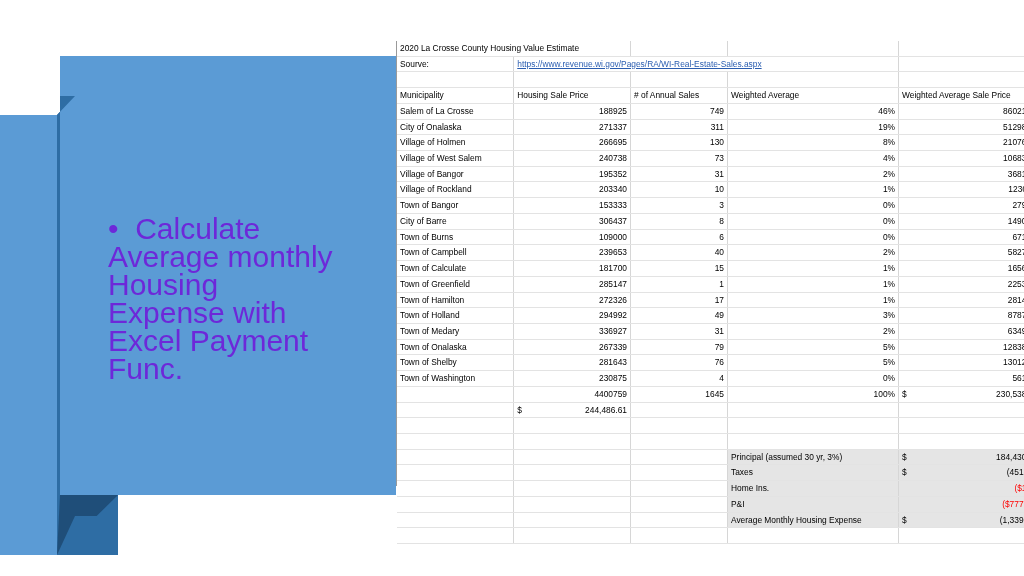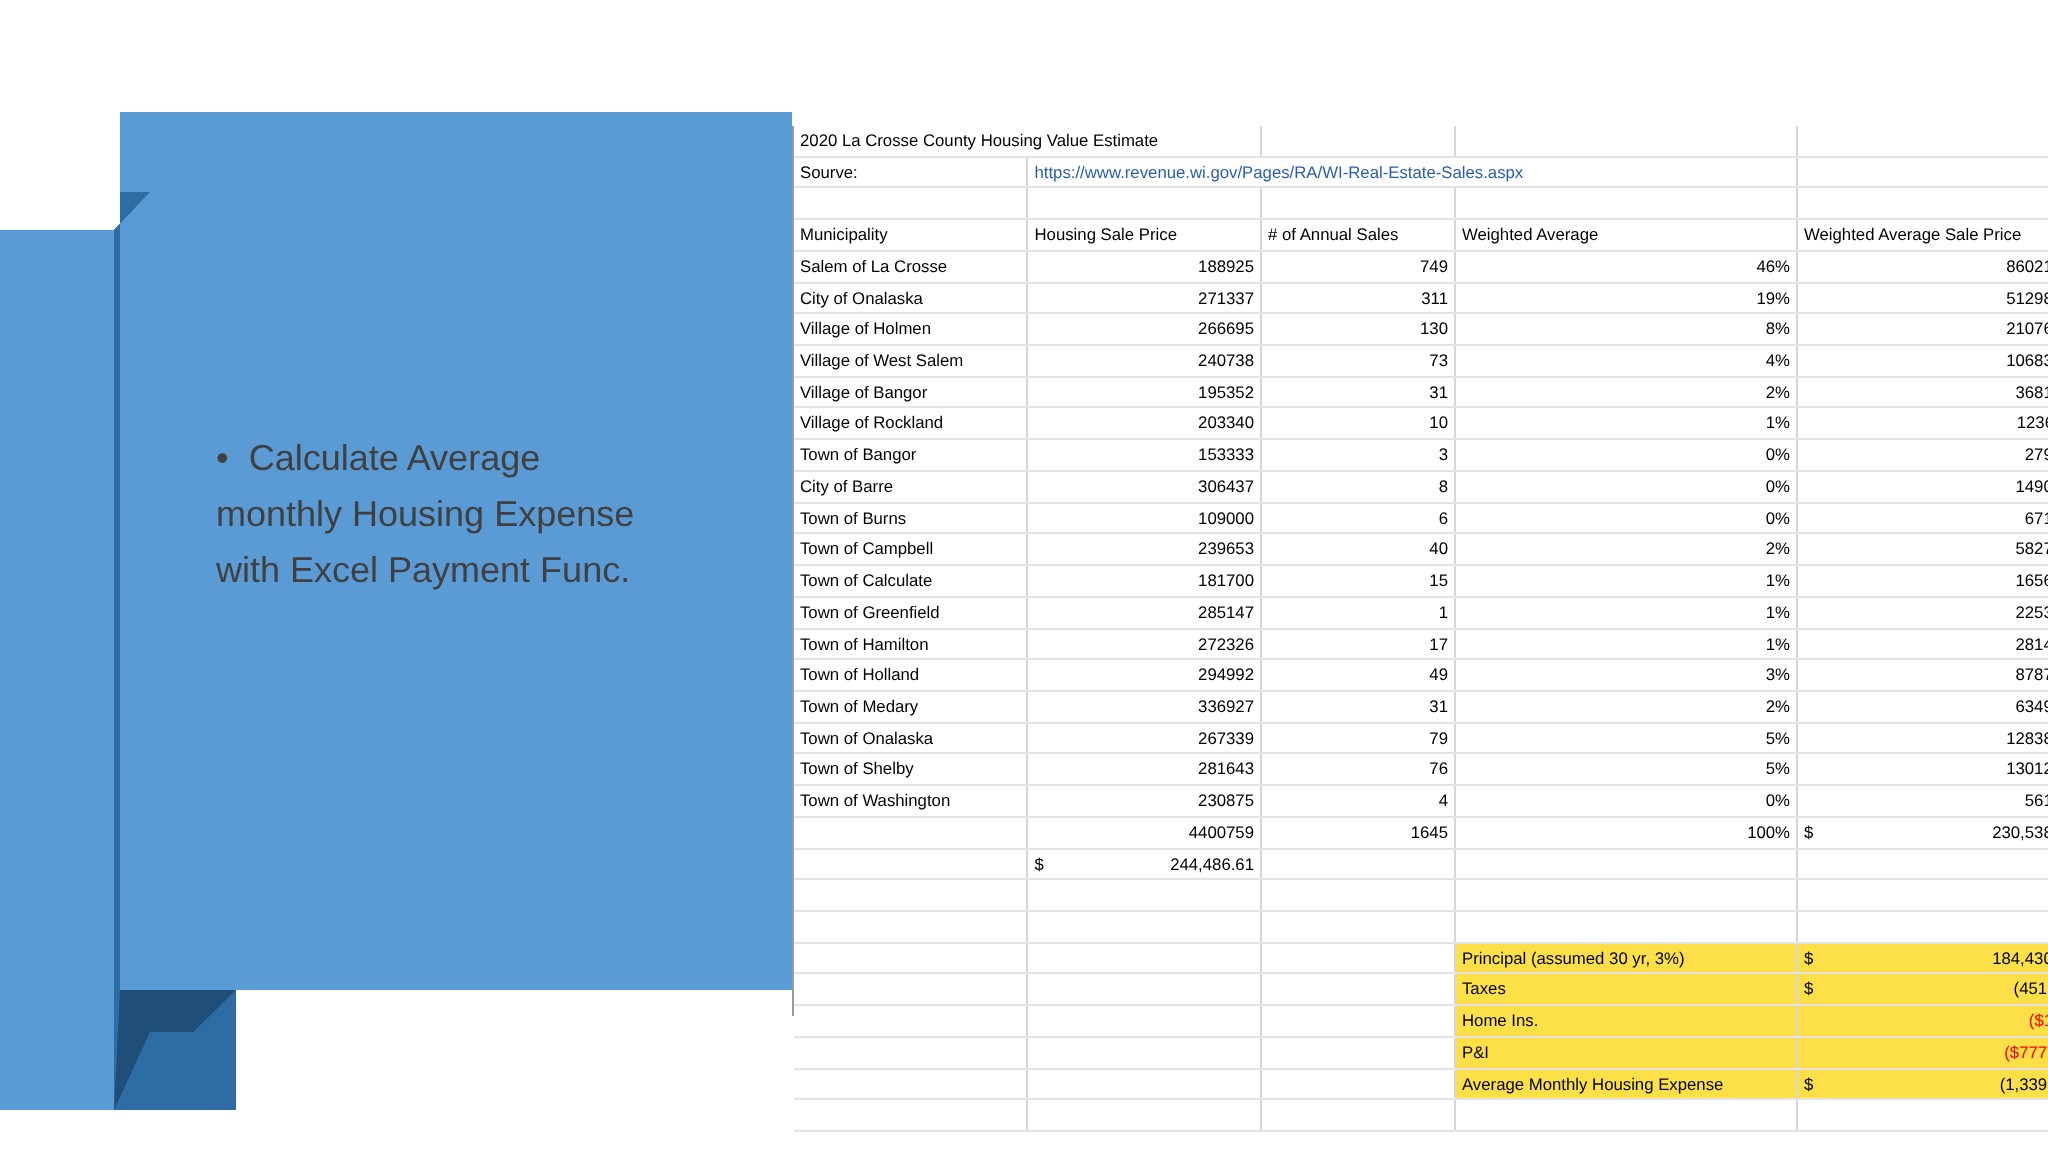--- a/index.html
+++ b/index.html
@@ -7,21 +7,21 @@
     width:1024px;height:576px;position:relative;overflow:hidden;
     background:#ffffff;
     font-family:"Liberation Sans", sans-serif;
   }
 
   
   #slide-shape{position:absolute;left:0;top:0;width:400px;height:576px;}
 
   
   #excel{
-    position:absolute;left:396px;top:63px;width:618px;height:445px;
+    position:absolute;left:396px;top:41px;width:618px;height:445px;
     background:#ffffff;
     font-family:"Liberation Sans", sans-serif;
     font-size:8.4px;color:#000000;
     border-left:1px solid #9a9a9a;
   }
   #excel table{border-collapse:collapse;table-layout:fixed;width:618px;}
   #excel td{
     height:14.72px;line-height:14.72px;padding:0 3px;
     border-right:1px solid #d6d6d6;
     border-bottom:1px solid #e3e3e3;
@@ -31,22 +31,22 @@
   }
   .c0{width:124px;}
   .c1{width:103px;}
   .c2{width:90px;}
   .c3{width:164px;}
   .c4{width:136px;}
 
   .num{text-align:right;}
   .lbl{text-align:left;}
   .bold{font-weight:normal;}
-  .link{color:#2a5db0;margin-left:44px;}
-  .yellow{background:#fde047;border-right:1px solid #ffff00;border-bottom:1px solid #ffff00;}
+  .link{color:#2a5db0;text-decoration:underline;margin-left:44px;}
+  .yellow{background:#e5e5e5;border-right:1px solid #ffff00;border-bottom:1px solid #ffff00;}
   .red{color:#ff0000;}
   .nob{border-right:none;}
 </style>
 </head>
 <body>
 
 <div id="slide-shape">
   <svg width="400" height="576" viewBox="0 0 400 576" xmlns="http://www.w3.org/2000/svg">
 
     <polygon points="0,115 57,115 57,555 0,555" fill="#5b9bd5"></polygon>
@@ -55,22 +55,22 @@
 
     <polygon points="60,56 396,56 396,495 60,495" fill="#5b9bd5"></polygon>
 
     <polygon points="57,115 75,96 60,96 60,115" fill="#2e6da4"></polygon>
 
     <polygon points="60,495 118,495 118,555 57,555" fill="#1f4e79"></polygon>
     <polygon points="57,555 118,555 118,495" fill="#2e6da4"></polygon>
     <polygon points="75,516 118,516 118,555 57,555" fill="#2e6da4"></polygon>
   </svg>
 
-  <div style="position:absolute;left:108px;top:215px;width:225px;color:#404040;
-              font-size:18px;line-height:28px;font-family:'Liberation Sans',sans-serif;">
+  <div style="position:absolute;left:108px;top:215px;width:225px;color:#6d28d9;
+              font-size:30px;line-height:28px;font-family:'Liberation Sans',sans-serif;">
     <span>•</span><span>&nbsp;&nbsp;</span><span>Calculate Average monthly Housing Expense with Excel Payment Func.</span>
   </div>
 </div>
 
 <div id="excel">
   <table>
     <tbody>
 
       <tr>
         <td class="c0 lbl" colspan="2" style="width:227px;">2020 La Crosse County Housing Value Estimate</td>

